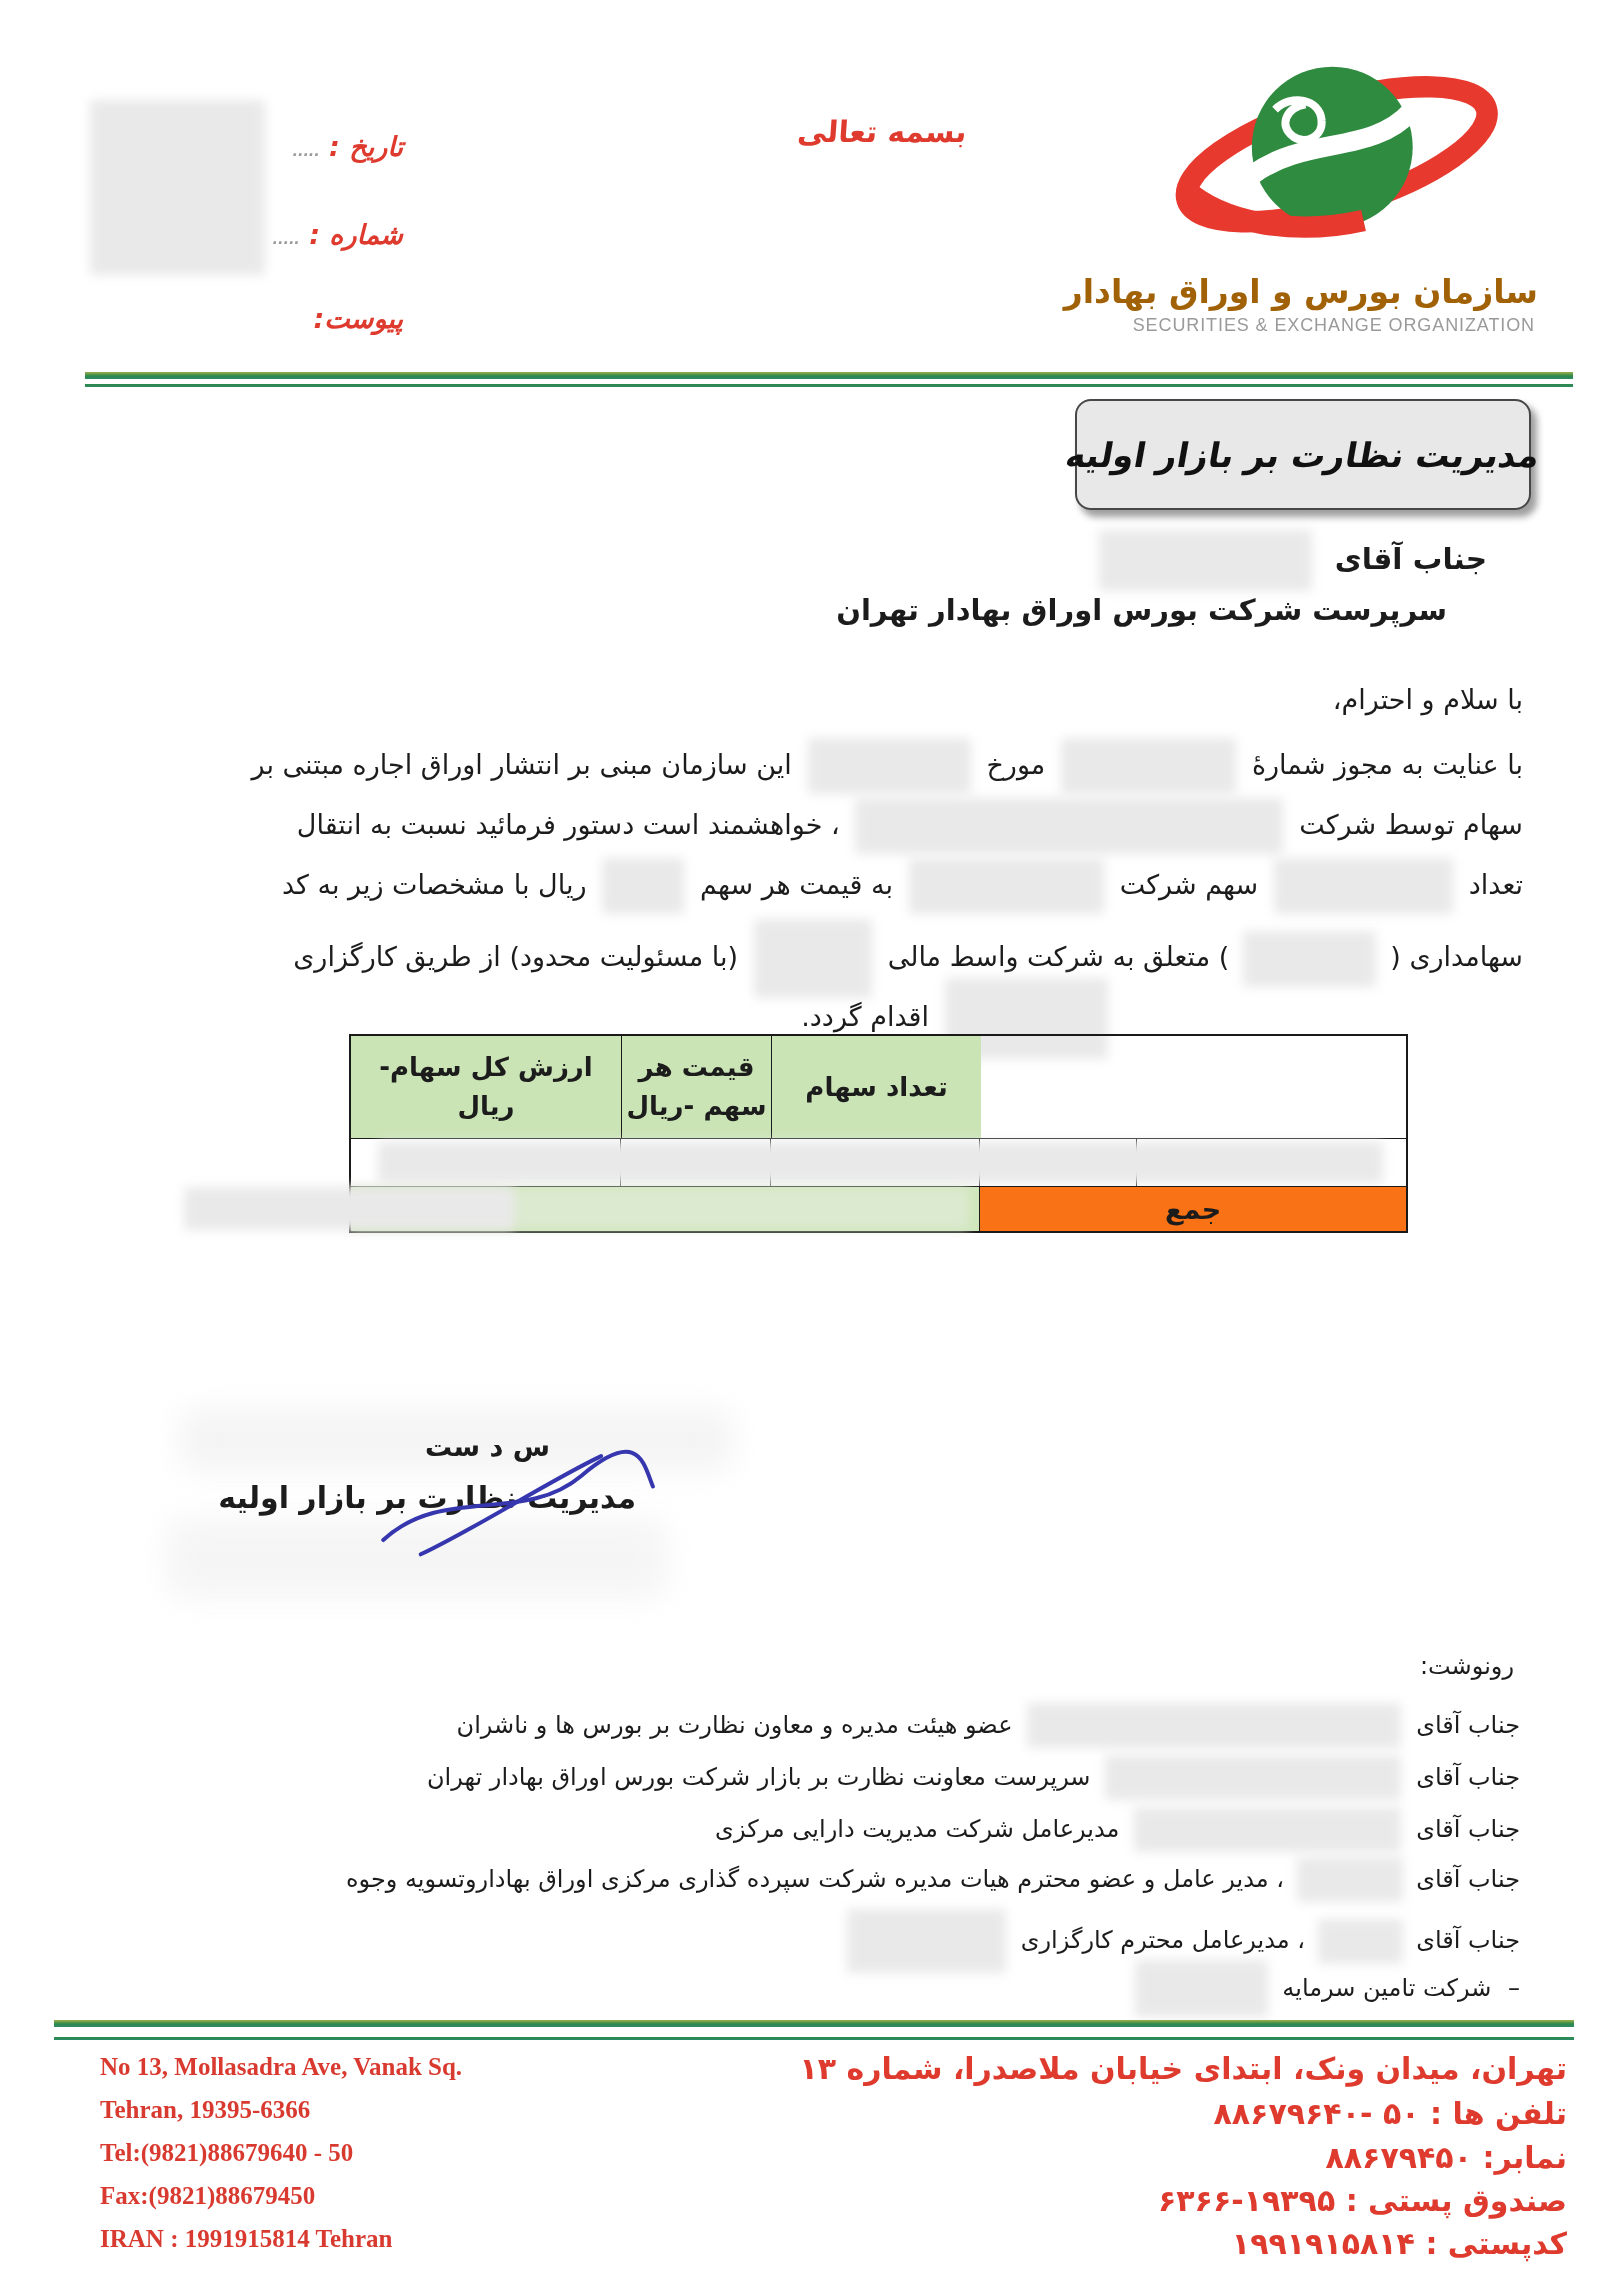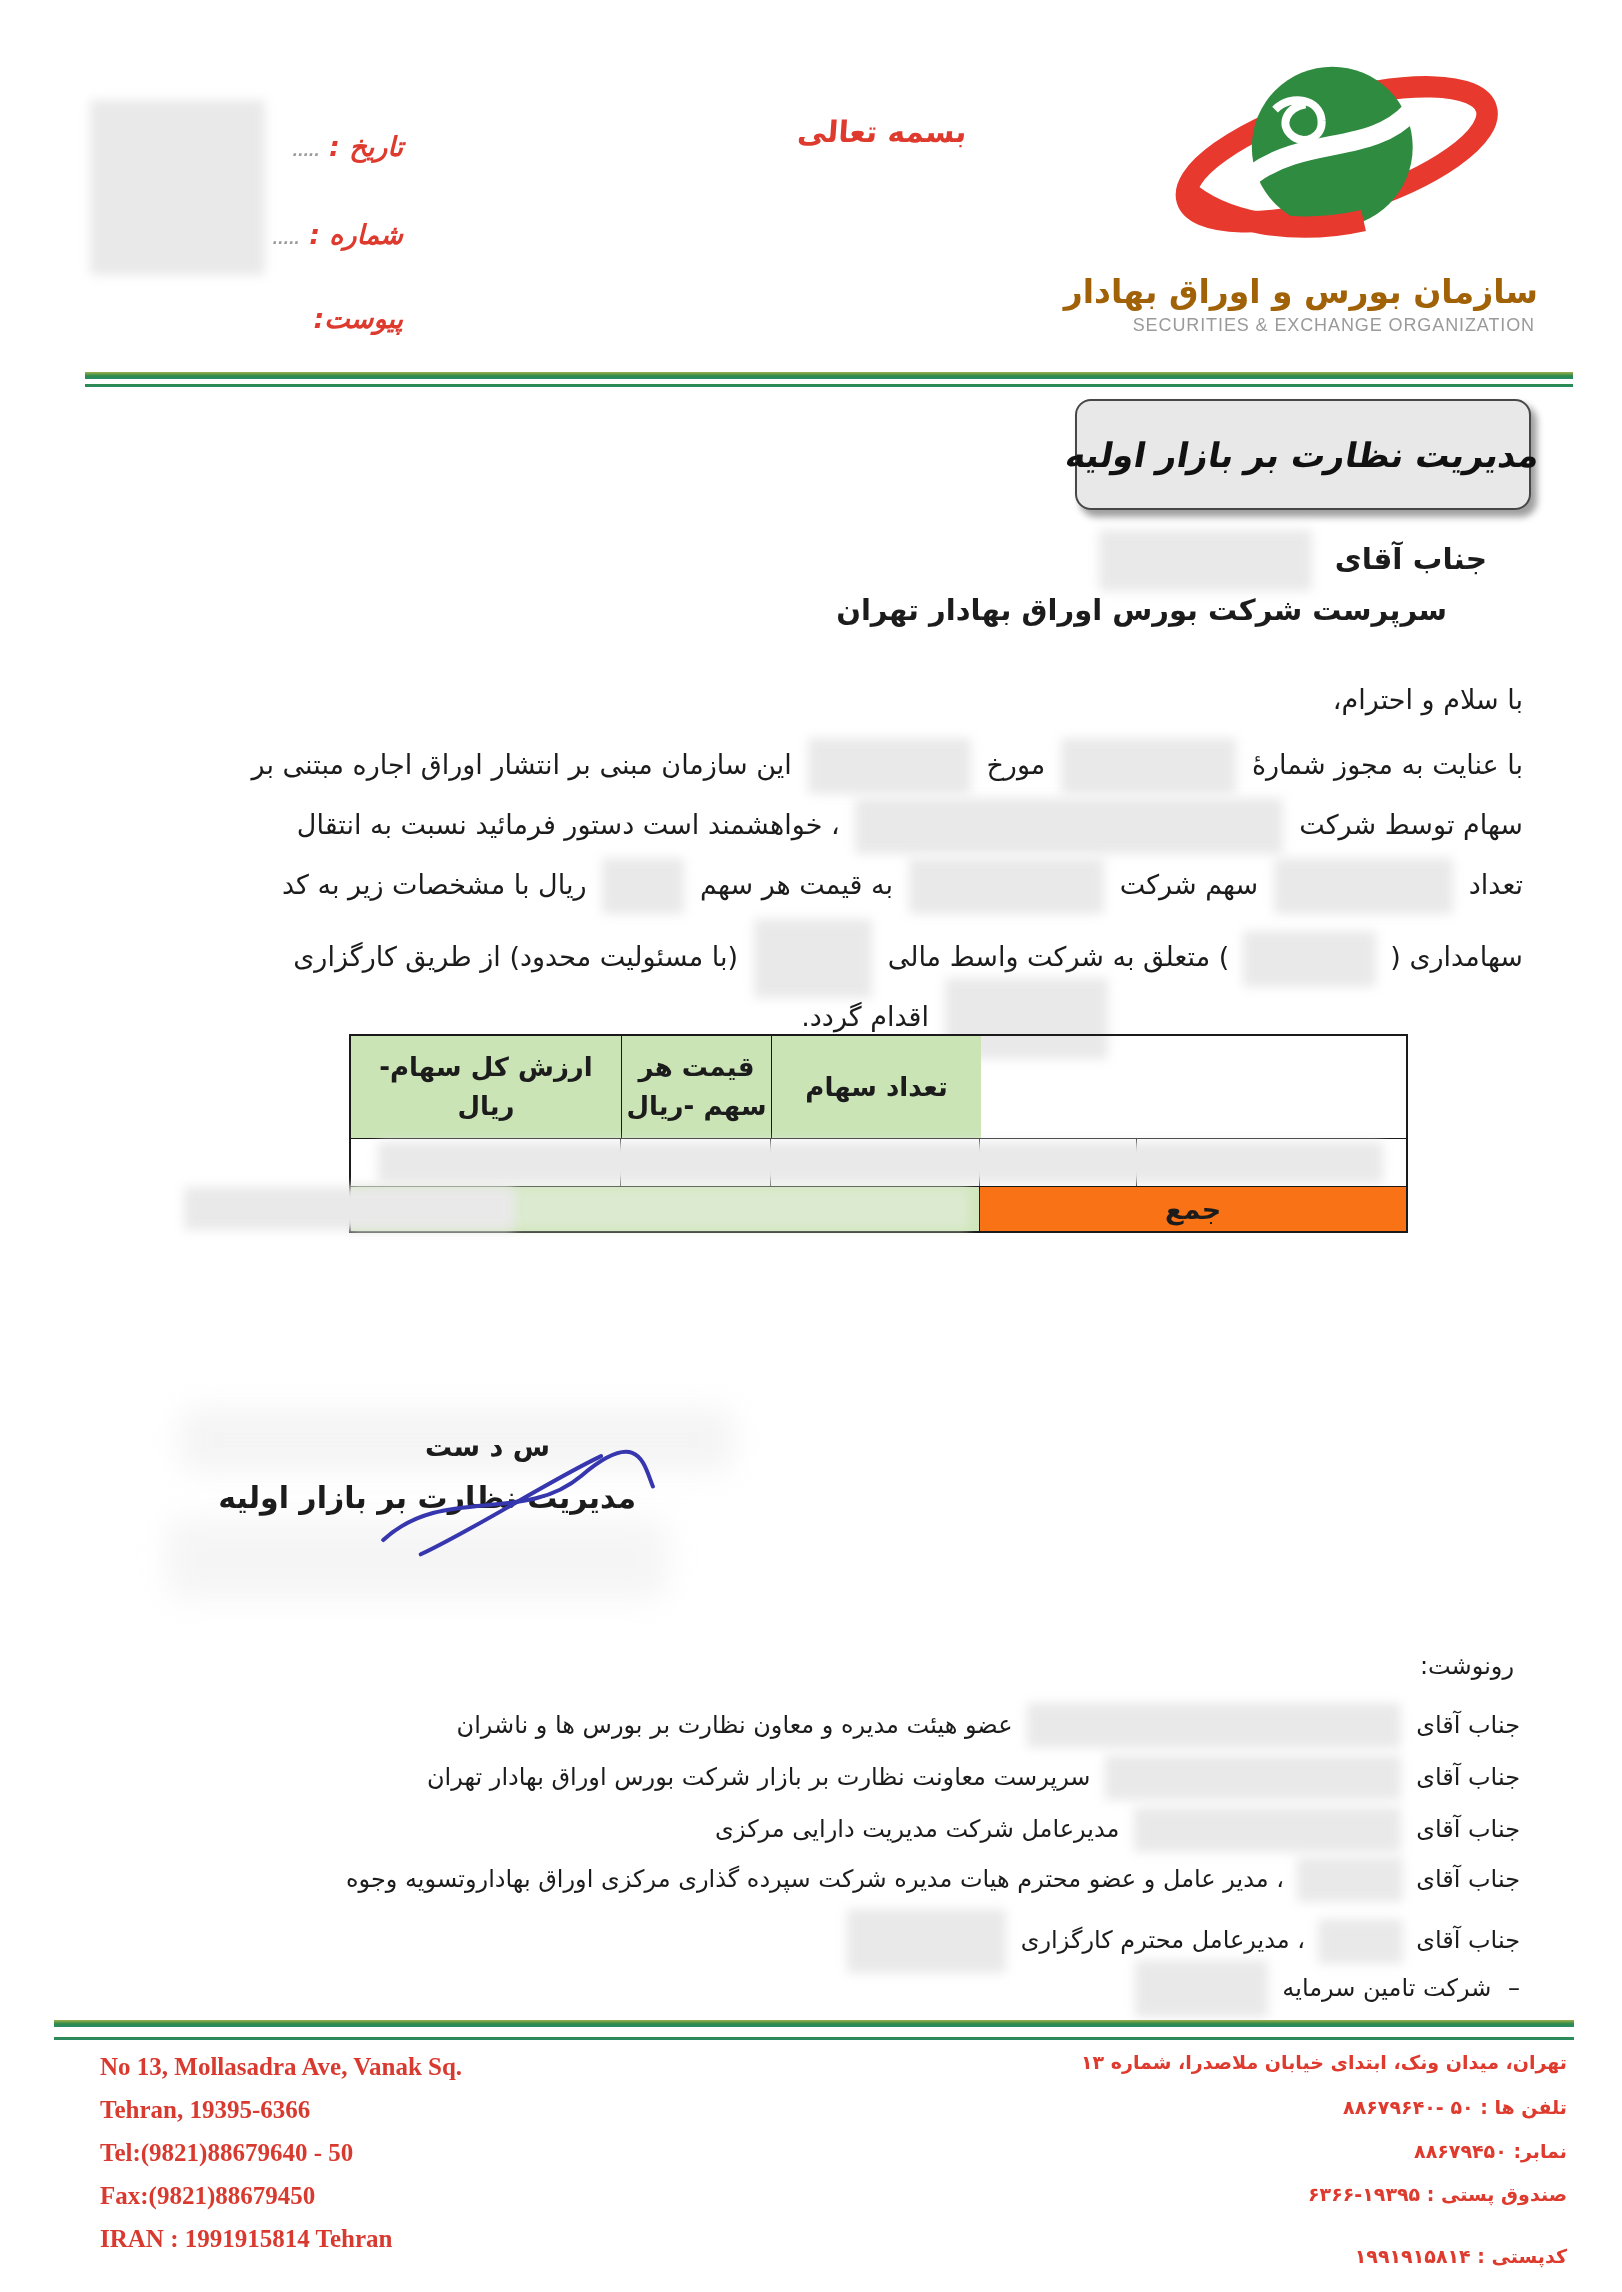--- a/index.html
+++ b/index.html
@@ -24,21 +24,21 @@
   .tbl{position:absolute;left:349px;top:1034px;width:1059px;border:2.7px solid #1a1a1a;box-sizing:border-box;}
   .trow{display:flex;width:100%;box-sizing:border-box;}
   .tcell{box-sizing:border-box;border-left:1.8px solid #1a1a1a;display:flex;align-items:center;
          justify-content:center;text-align:center;direction:rtl;}
   .tcell:first-child{border-left:none;}
   .thead .tcell{background:#cbe4b6;font-weight:bold;font-size:26px;line-height:39px;height:102px;white-space:normal;}
   .tdata .tcell{background:#fff;height:48px;border-top:1.8px solid #1a1a1a;}
   .ttotal .tcell{height:45px;border-top:1.8px solid #1a1a1a;font-weight:bold;font-size:27px;}
   .cc-line{position:absolute;right:103px;font-size:24px;}
   .foot-en{position:absolute;left:100px;font-family:"Liberation Serif",serif;font-weight:bold;font-size:25px;color:#d93a30;}
-  .foot-fa{position:absolute;right:56px;font-weight:bold;font-size:19px;color:#de3a2e;}
+  .foot-fa{position:absolute;right:56px;font-weight:bold;font-size:30px;color:#de3a2e;}
 </style>
 </head>
 <body>
 
 <div class="page">
 
   <div class="abs redact" style="left:90px;top:100px;width:175px;height:175px;"></div>
 
   <div class="abs rtl red hdr-label" style="right:1220px;top:131px;">
     <span>تاریخ :</span>
@@ -187,16 +187,16 @@
   <div class="foot-en" style="top:2053px;">No 13, Mollasadra Ave, Vanak Sq.</div>
   <div class="foot-en" style="top:2096px;">Tehran, 19395-6366</div>
   <div class="foot-en" style="top:2139px;">Tel:(9821)88679640 - 50</div>
   <div class="foot-en" style="top:2182px;">Fax:(9821)88679450</div>
   <div class="foot-en" style="top:2225px;">IRAN : 1991915814 Tehran</div>
 
   <div class="foot-fa rtl" style="top:2051px;">تهران، میدان ونک، ابتدای خیابان ملاصدرا، شماره ۱۳</div>
   <div class="foot-fa rtl" style="top:2096px;">تلفن ها : ۵۰ -۸۸۶۷۹۶۴۰</div>
   <div class="foot-fa rtl" style="top:2140px;">نمابر: ۸۸۶۷۹۴۵۰</div>
   <div class="foot-fa rtl" style="top:2183px;">صندوق پستی : ۱۹۳۹۵-۶۳۶۶</div>
-  <div class="foot-fa rtl" style="top:2226px;margin-top:19px;">کدپستی : ۱۹۹۱۹۱۵۸۱۴</div>
+  <div class="foot-fa rtl" style="top:2226px;">کدپستی : ۱۹۹۱۹۱۵۸۱۴</div>
 
 </div>
 
 
 </body></html>

